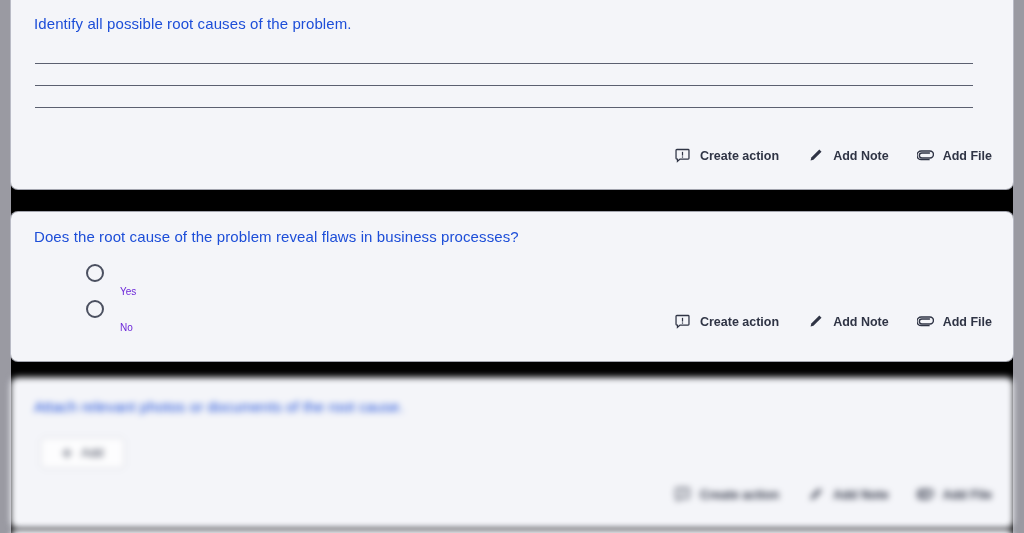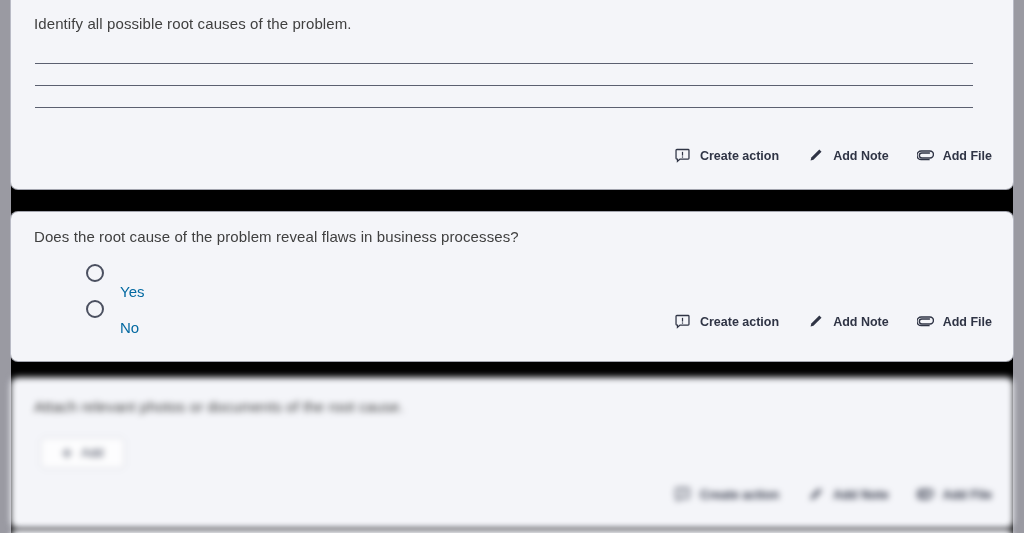--- a/index.html
+++ b/index.html
@@ -50,21 +50,21 @@
   .card.c4 {
     top: 530px;
     height: 30px;
     filter: blur(3.4px);
   }
 
   .q-text {
     position: absolute;
     left: 23px;
     font-size: 15px;
-    color: #404040;
+    color: #1d4ed8;
     letter-spacing: 0.1px;
     white-space: nowrap;
   }
 
   
   .lines {
     position: absolute;
     left: 24px;
     right: 40px;
     top: 63px;
@@ -90,22 +90,22 @@
   .radio {
     width: 18px;
     height: 18px;
     border: 2px solid #4b5060;
     border-radius: 50%;
     box-sizing: border-box;
     flex: none;
   }
   .opt-label {
     margin-left: 16px;
-    font-size: 15px;
-    color: #0369a1;
+    font-size: 10px;
+    color: #6d28d9;
     margin-top: 36px;
   }
 
   
   .add-btn {
     position: absolute;
     left: 29px;
     top: 59px;
     display: flex;
     align-items: center;

